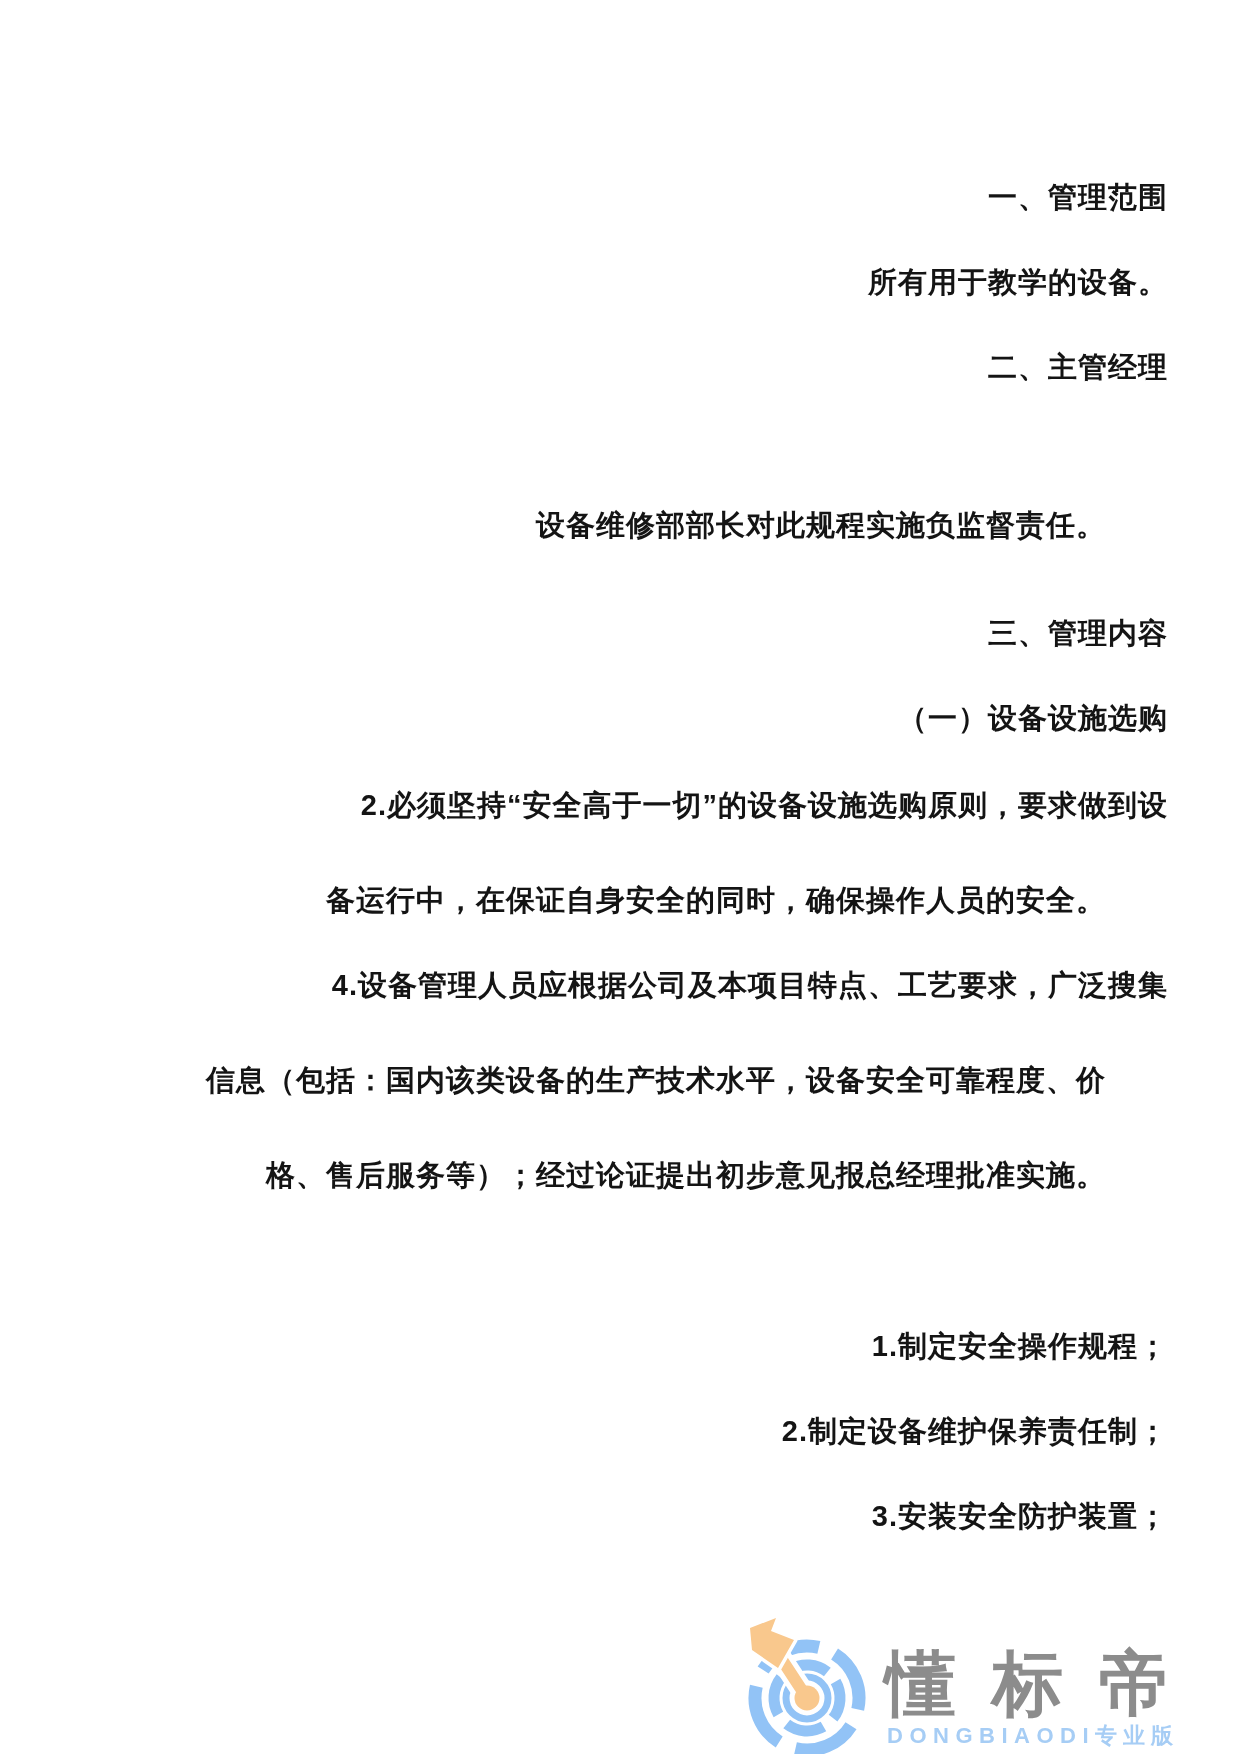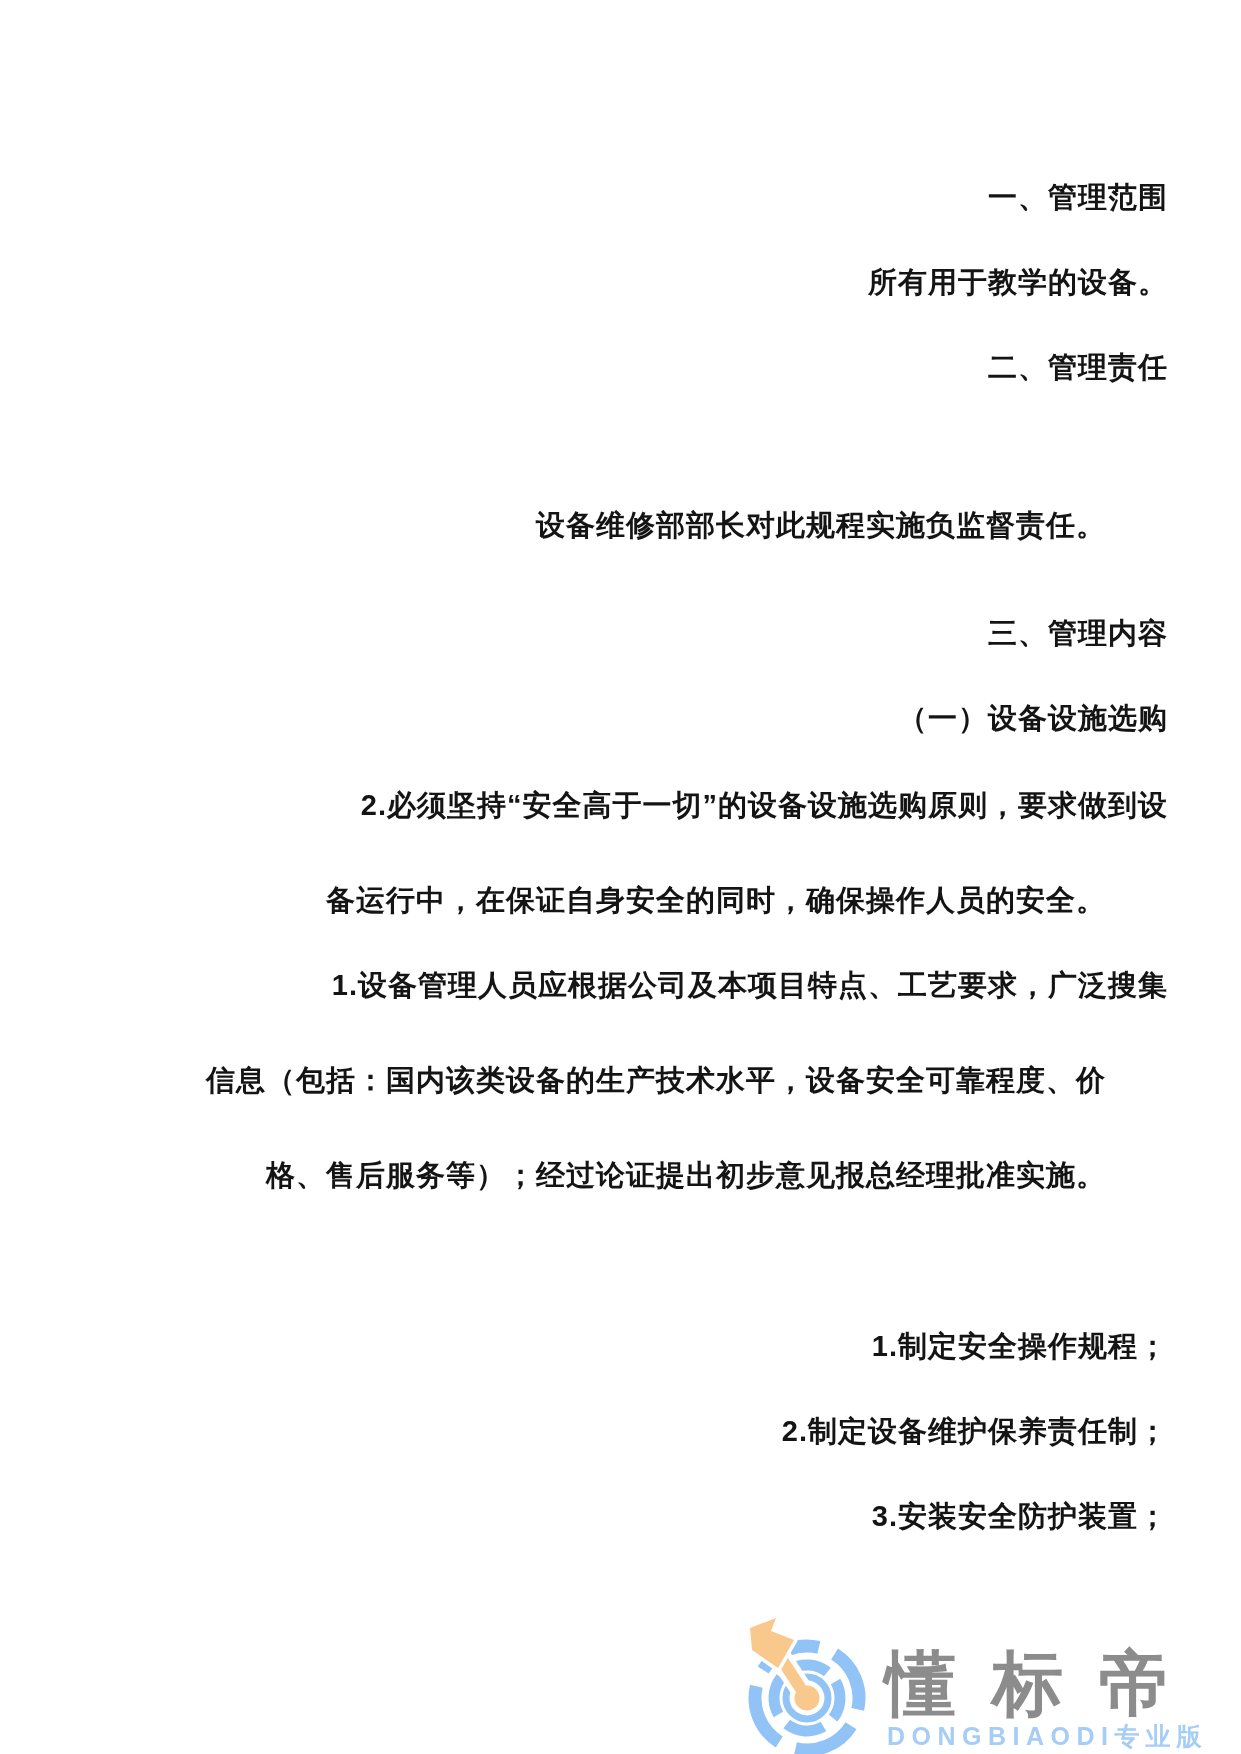--- a/index.html
+++ b/index.html
@@ -53,45 +53,45 @@
     line-height: 71px;
     font-weight: 700;
     letter-spacing: 36px;
     color: #8c8c8c;
     white-space: nowrap;
   }
   .wm-caption {
     position: absolute;
     left: 152px;
     top: 113px;
-    font-size: 25px;
+    font-size: 22px;
     line-height: 26px;
     font-weight: 700;
     color: #a6cdf5;
     letter-spacing: 6px;
     white-space: nowrap;
   }
   .wm-caption .latin {
     letter-spacing: 6.5px;
   }
 </style>
 </head>
 <body>
 
 <div class="page">
 
   <div class="doc-line indent" style="top:177px">一、管理范围</div>
   <div class="doc-line indent" style="top:262px">所有用于教学的设备。</div>
-  <div class="doc-line indent" style="top:347px">二、管理责任</div>
+  <div class="doc-line indent" style="top:347px">二、主管经理</div>
   <div class="doc-line" style="top:505px">设备维修部部长对此规程实施负监督责任。</div>
   <div class="doc-line indent" style="top:613px">三、管理内容</div>
   <div class="doc-line indent" style="top:698px">（一）设备设施选购</div>
   <div class="doc-line indent" style="top:785px">2.必须坚持“安全高于一切”的设备设施选购原则，要求做到设</div>
   <div class="doc-line" style="top:880px">备运行中，在保证自身安全的同时，确保操作人员的安全。</div>
-  <div class="doc-line indent" style="top:965px">1.设备管理人员应根据公司及本项目特点、工艺要求，广泛搜集</div>
+  <div class="doc-line indent" style="top:965px">4.设备管理人员应根据公司及本项目特点、工艺要求，广泛搜集</div>
   <div class="doc-line" style="top:1060px">信息（包括：国内该类设备的生产技术水平，设备安全可靠程度、价</div>
   <div class="doc-line" style="top:1155px">格、售后服务等）；经过论证提出初步意见报总经理批准实施。</div>
   <div class="doc-line indent" style="top:1326px">1.制定安全操作规程；</div>
   <div class="doc-line indent" style="top:1411px">2.制定设备维护保养责任制；</div>
   <div class="doc-line indent" style="top:1496px">3.安装安全防护装置；</div>
 
   <div class="watermark">
     <svg class="wm-icon" viewBox="0 0 130 142" xmlns="http://www.w3.org/2000/svg">
 
       <circle cx="67" cy="86" r="52" fill="none" stroke="#92c3f6" stroke-width="13" stroke-dasharray="64 17.7" transform="rotate(-58 67 86)"></circle>

